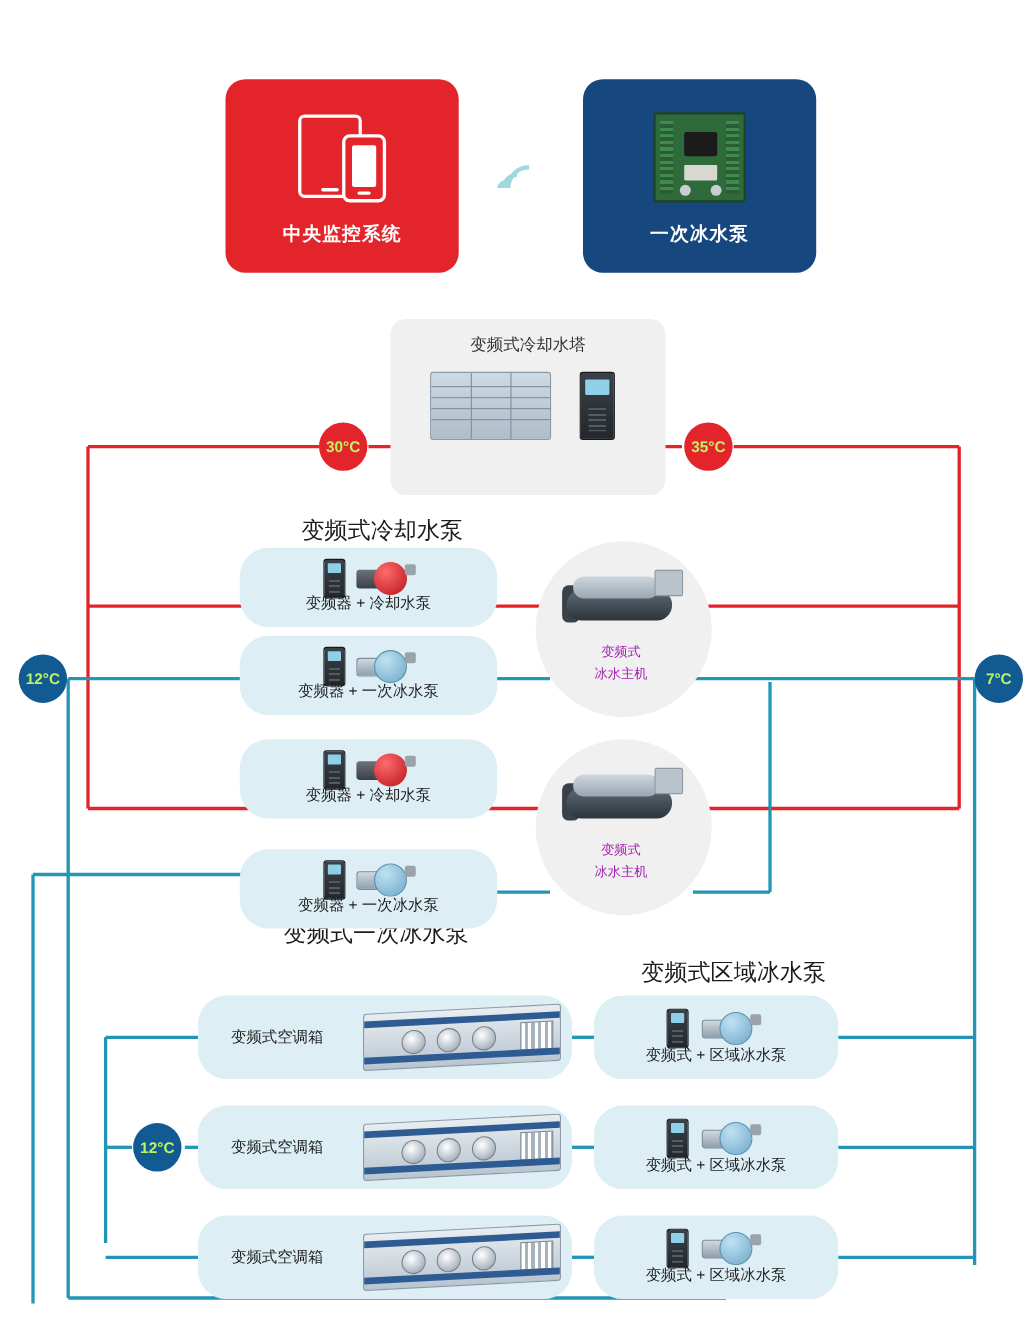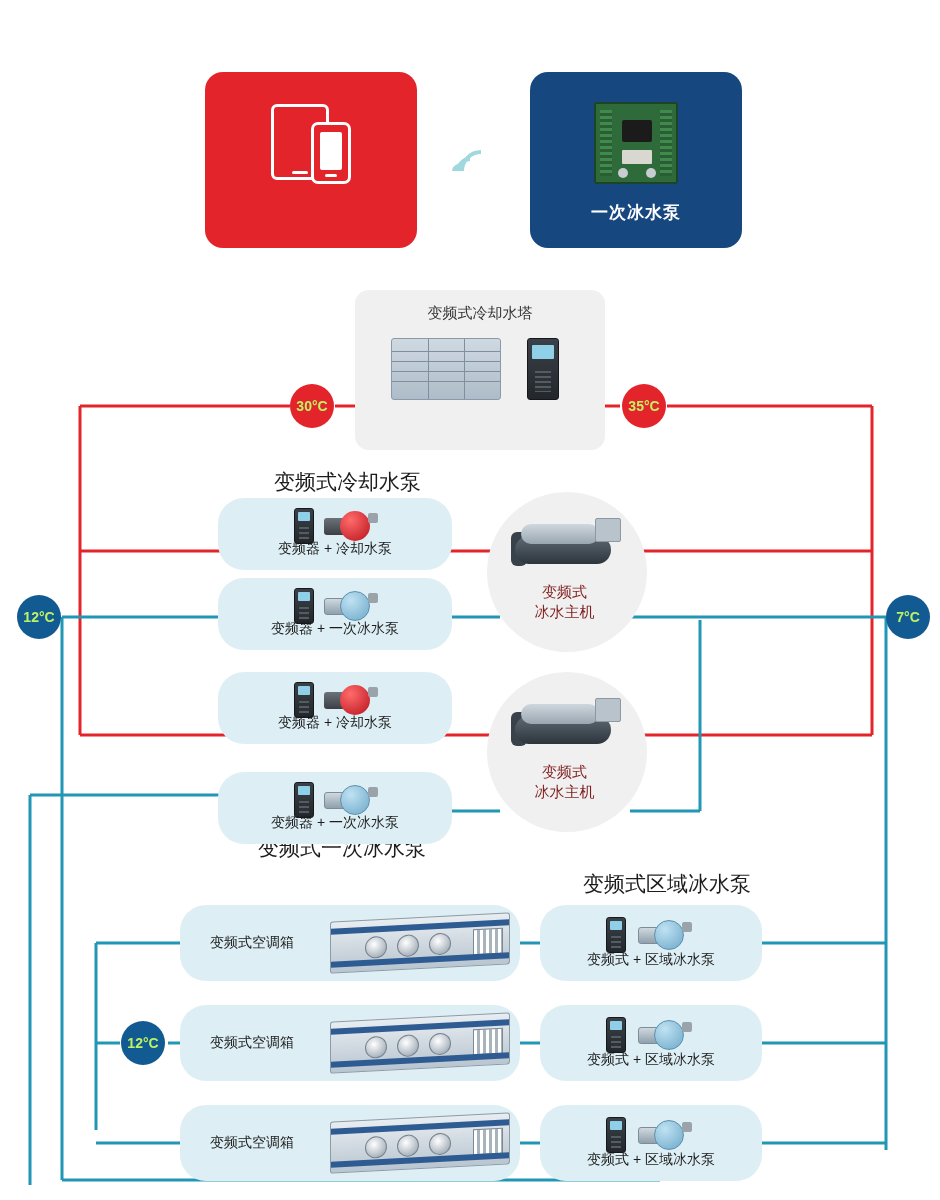--- a/index.html
+++ b/index.html
@@ -247,21 +247,21 @@
 
   
   .chiller-circle {
     position: absolute;
     background: #f0f0f0;
     border-radius: 50%;
     text-align: center;
   }
   .chiller-circle .c-label {
     position: absolute; left: 0; right: 5px; bottom: 30px;
-    font-size: 15px; color: #7f1d1d; line-height: 20px;
+    font-size: 12px; color: #a21caf; line-height: 20px;
   }
   .chiller {
     position: absolute; left: 50%; top: 26px; margin-left: -56px;
     width: 112px; height: 56px;
   }
   .chiller .tank {
     position: absolute; left: 4px; top: 18px;
     width: 96px; height: 28px;
     background: linear-gradient(#5d6a74, #2d353c);
     border-radius: 14px;
@@ -379,20 +379,21 @@
 
       <path d="M30,1185 L30,1185"></path>
     </g>
   </svg>
 
   <div class="sys-card" style="left:205px; top:72px; width:212px; height:176px; background:#e3242b;">
     <div class="sys-art">
       <div class="tablet"></div>
       <div class="phone"></div>
     </div>
+    <div class="sys-label">中央监控系统</div>
   </div>
 
   <div class="wifi">
     <span class="a1"></span>
     <span class="a2"></span>
     <span class="a3"></span>
   </div>
 
   <div class="sys-card" style="left:530px; top:72px; width:212px; height:176px; background:#17477f;">
     <div class="sys-art">

